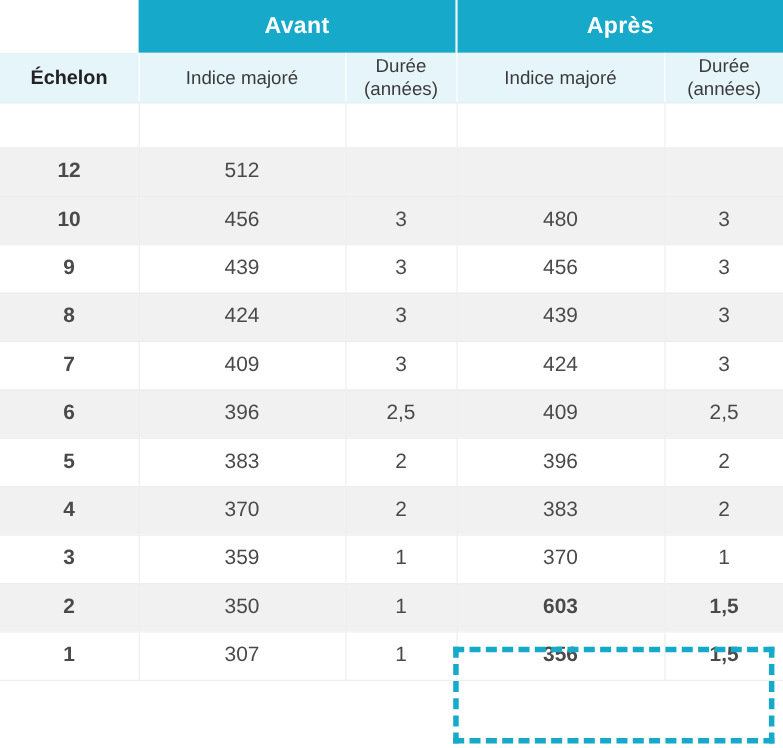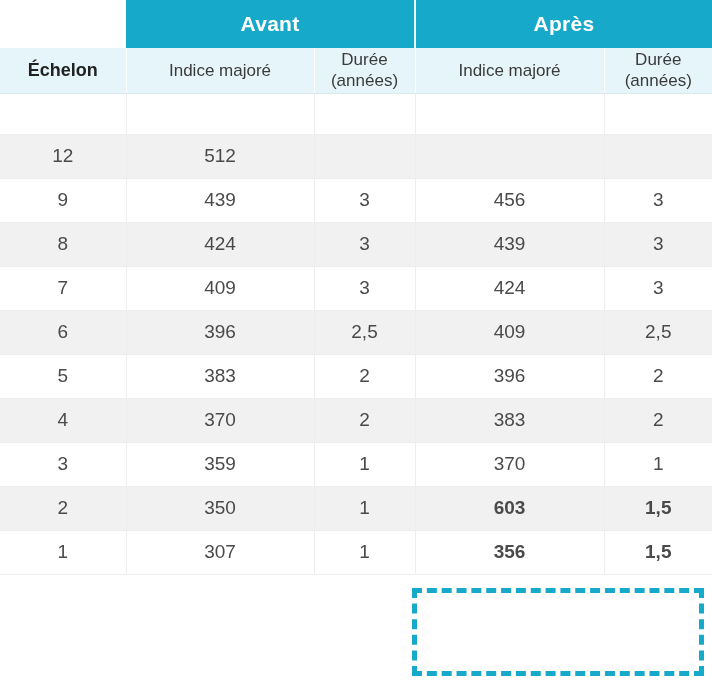--- a/index.html
+++ b/index.html
@@ -94,21 +94,21 @@
     color: #4a4a4a;
     border-right: 1px solid #ededed;
     border-bottom: 1px solid #ededed;
     background: #ffffff;
   }
   tr.data-row td.last { border-right: none; }
 
   tr.data-row.alt td { background: #f1f1f1; }
 
   td.ech {
-    font-weight: normal;
+    font-weight: bold;
     color: #1d1d1d;
     font-size: 19px;
   }
 
   td.hl {
     color: #17a9c9;
     font-weight: bold;
   }
 
   
@@ -168,20 +168,27 @@
         <td class="last"></td>
       </tr>
 
     <tr class="data-row alt">
           <td class="ech">12</td>
           <td class="">512</td>
           <td class=""></td>
           <td class=""></td>
           <td class="last"></td>
         </tr>
+        <tr class="data-row alt">
+          <td class="ech">10</td>
+          <td class="">456</td>
+          <td class="">3</td>
+          <td class="">480</td>
+          <td class="last">3</td>
+        </tr>
         <tr class="data-row">
           <td class="ech">9</td>
           <td class="">439</td>
           <td class="">3</td>
           <td class="">456</td>
           <td class="last">3</td>
         </tr>
         <tr class="data-row alt">
           <td class="ech">8</td>
           <td class="">424</td>

